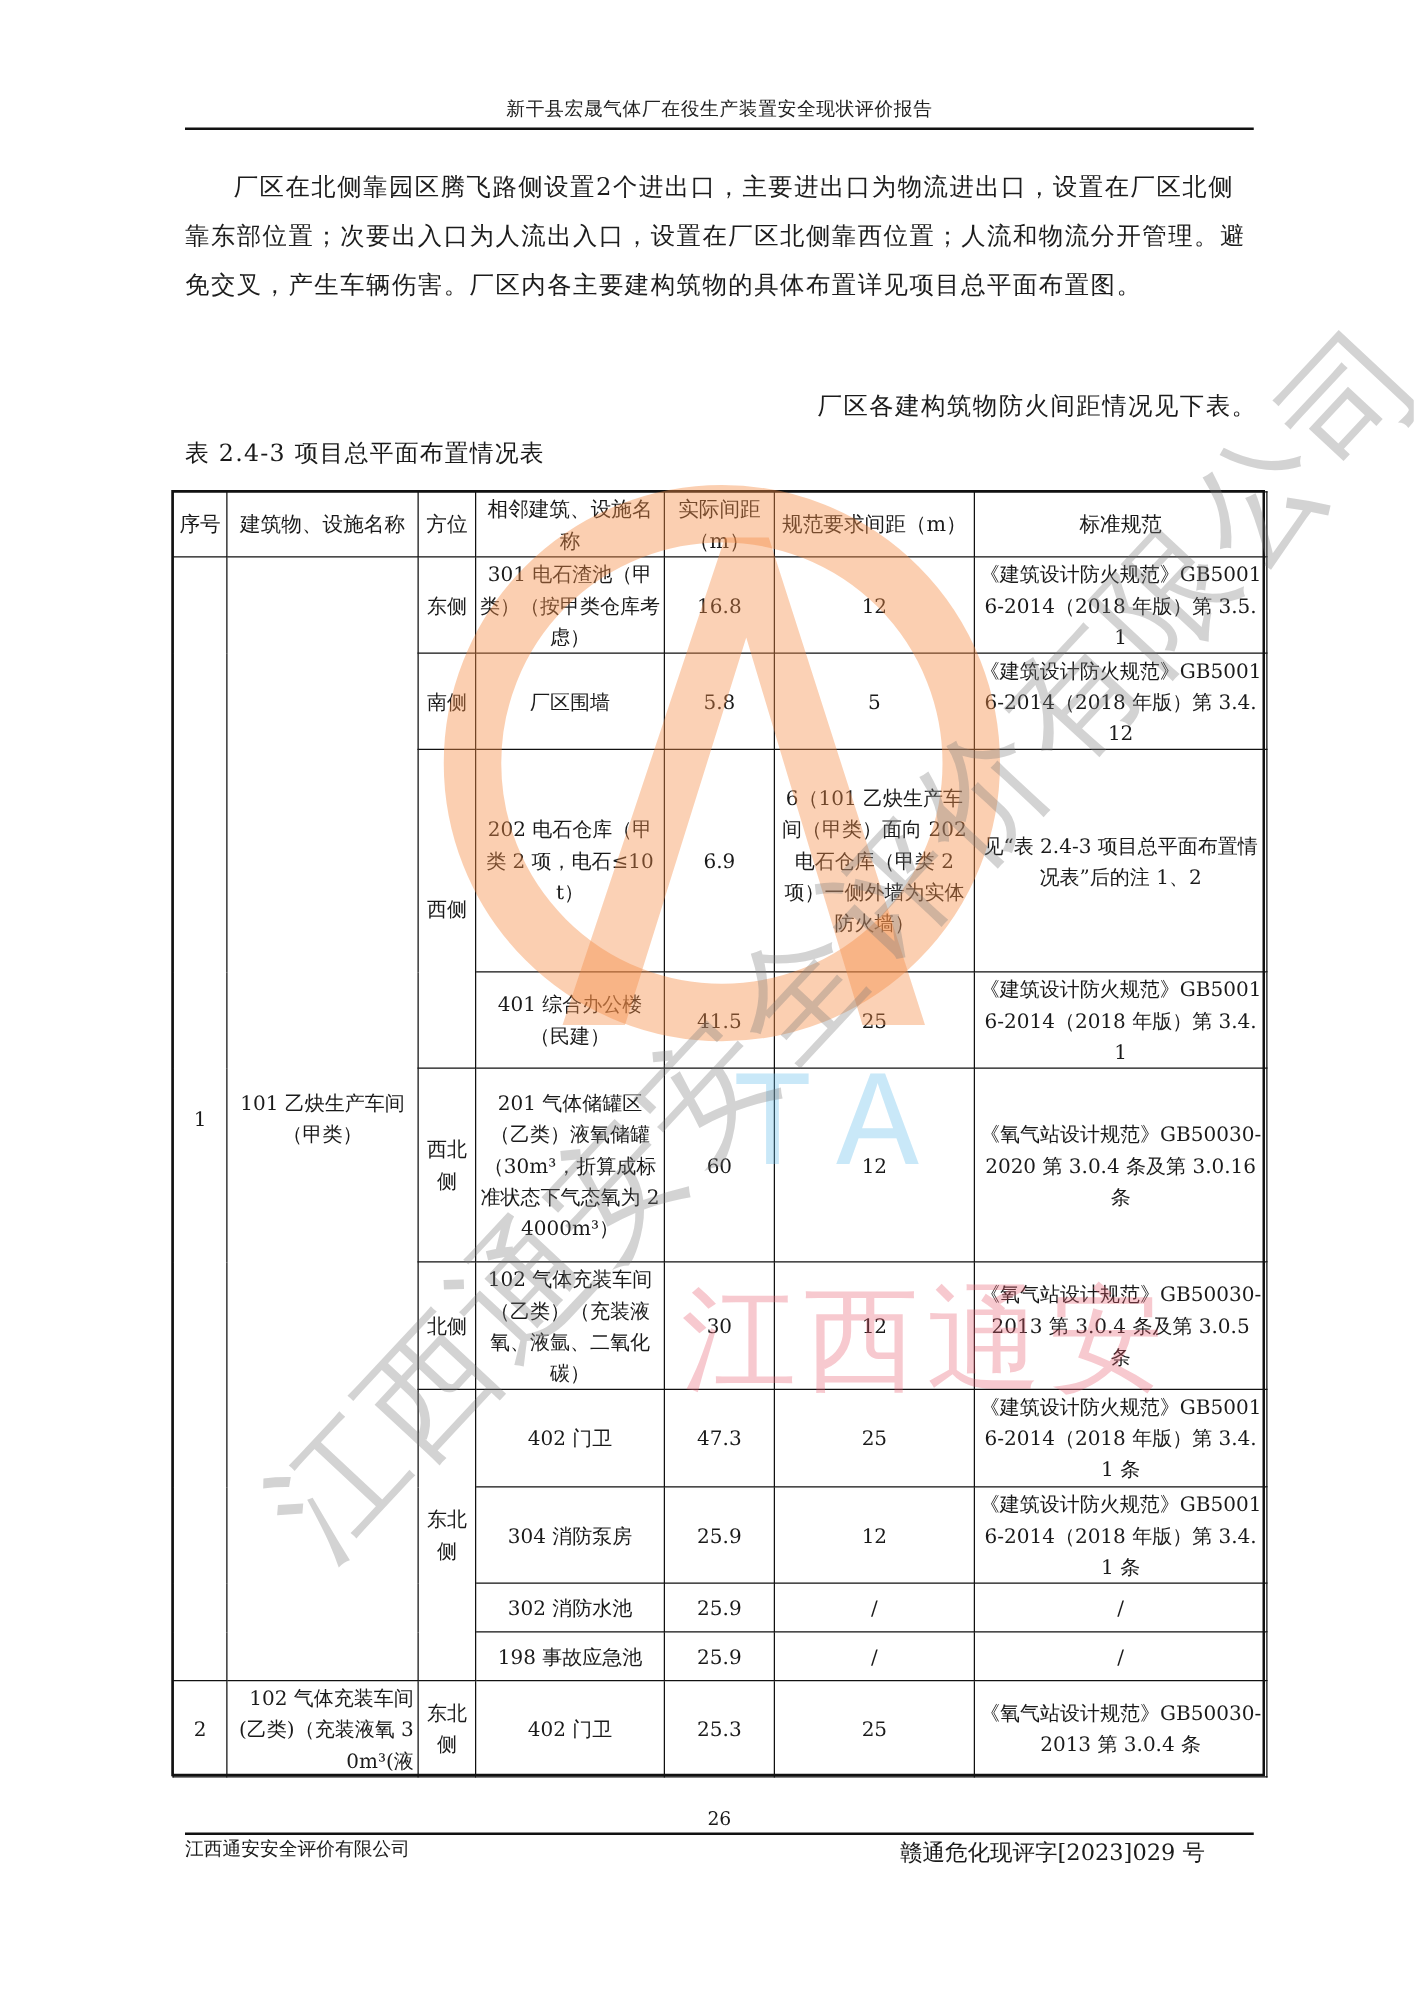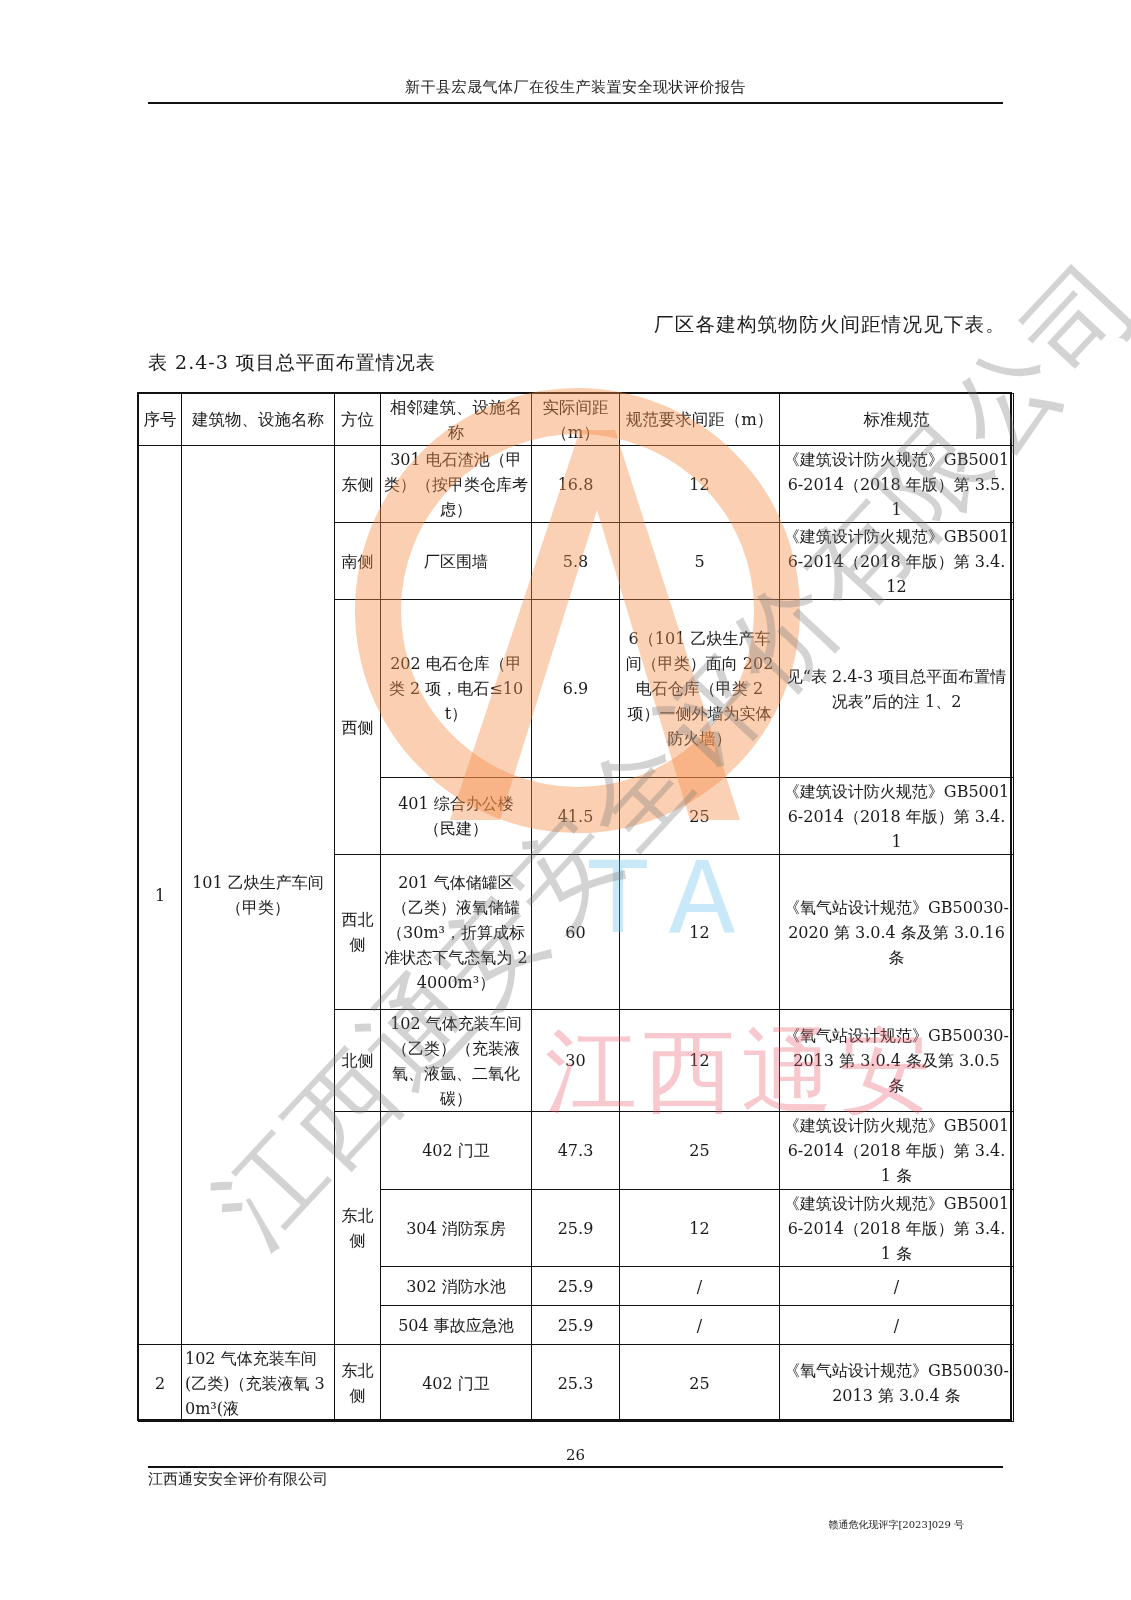--- a/index.html
+++ b/index.html
@@ -37,30 +37,31 @@
              transform:rotate(-47deg); transform-origin:left top; white-space:nowrap;
              font-family:"DejaVu Sans","Liberation Sans",sans-serif; letter-spacing:4px; top:1180px; }
   .wm-red { left:545px; top:1010px; font-size:92px; color:rgba(230,90,110,0.33);
             font-family:"DejaVu Sans","Liberation Sans",sans-serif; letter-spacing:6px; }
   .wm-blue { left:585px; top:840px; font-size:110px; color:rgba(100,190,235,0.35);
              font-family:Liberation Mono, monospace; letter-spacing:18px; }
 
   .page-num { position:absolute; left:148px; width:855px; top:1446px; text-align:center; font-size:15px; }
   .footer-rule { position:absolute; left:148px; width:855px; top:1466px; border-top:2px solid #111; }
   .footer-left { position:absolute; left:148px; top:1470px; font-size:15px; }
-  .footer-right { position:absolute; right:128px; top:1470px; font-size:10px;margin-top:48px; }
+  .footer-right { position:absolute; right:128px; top:1470px; font-size:18px; }
 </style>
 </head>
 <body>
 
 <div class="page">
 
   <div class="header-title">新干县宏晟气体厂在役生产装置安全现状评价报告</div>
   <div class="header-rule"></div>
 
+  <div class="para para1">厂区在北侧靠园区腾飞路侧设置2个进出口，主要进出口为物流进出口，设置在厂区北侧靠东部位置；次要出入口为人流出入口，设置在厂区北侧靠西位置；人流和物流分开管理。避免交叉，产生车辆伤害。厂区内各主要建构筑物的具体布置详见项目总平面布置图。</div>
   <div class="para para2">厂区各建构筑物防火间距情况见下表。</div>
   <div class="caption">表 2.4-3 项目总平面布置情况表</div>
 
   <table class="main">
     <colgroup>
       <col style="width:43px">
         <col style="width:153px">
         <col style="width:46px">
       <col style="width:151px">
         <col style="width:88px">
@@ -133,28 +134,28 @@
       <td>12</td>
       <td>《建筑设计防火规范》GB50016-2014（2018 年版）第 3.4.1 条</td>
     </tr>
     <tr style="height:39px">
       <td>302 消防水池</td>
       <td>25.9</td>
       <td>/</td>
       <td>/</td>
     </tr>
     <tr style="height:39px">
-      <td>504 事故应急池</td>
+      <td>198 事故应急池</td>
       <td>25.9</td>
       <td>/</td>
       <td>/</td>
     </tr>
     <tr style="height:77px">
       <td>2</td>
-      <td style="text-align:left">102 气体充装车间(乙类)（充装液氧 30m³(液</td>
+      <td style="text-align:right">102 气体充装车间(乙类)（充装液氧 30m³(液</td>
       <td>东北侧</td>
       <td>402 门卫</td>
       <td>25.3</td>
       <td>25</td>
       <td>《氧气站设计规范》GB50030-2013 第 3.0.4 条</td>
     </tr>
   </tbody>
     </table>
   <div class="outer-border"></div>
 

